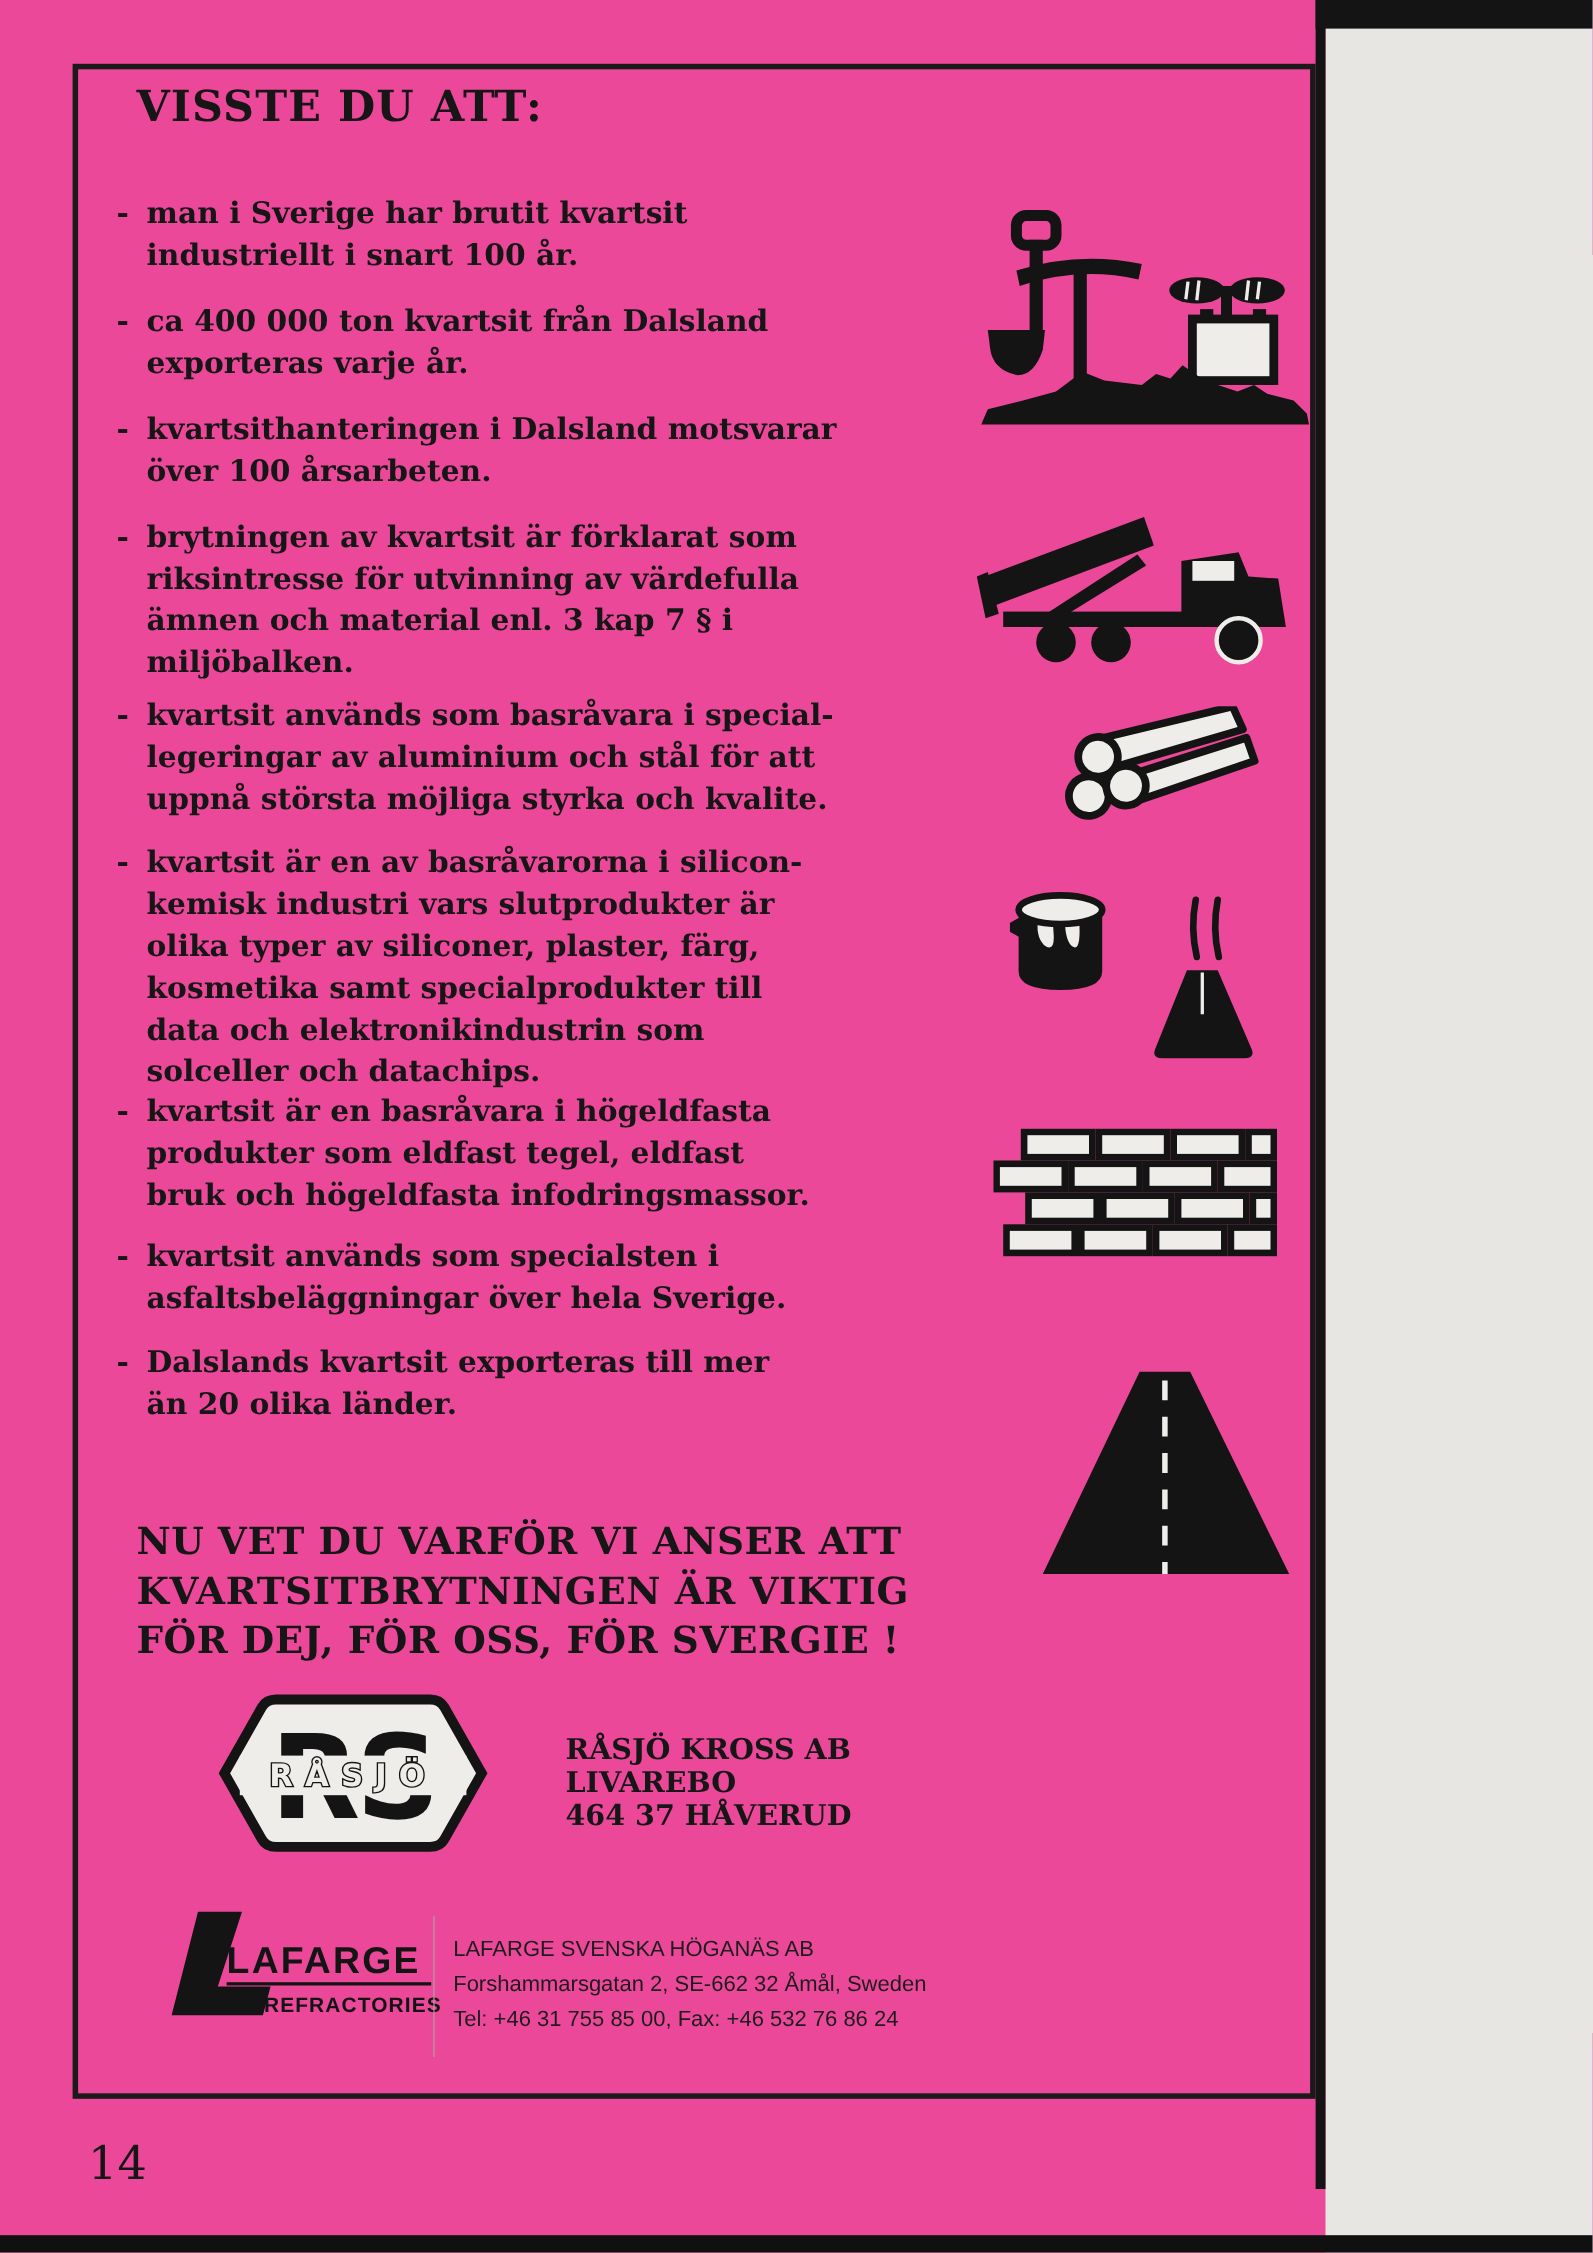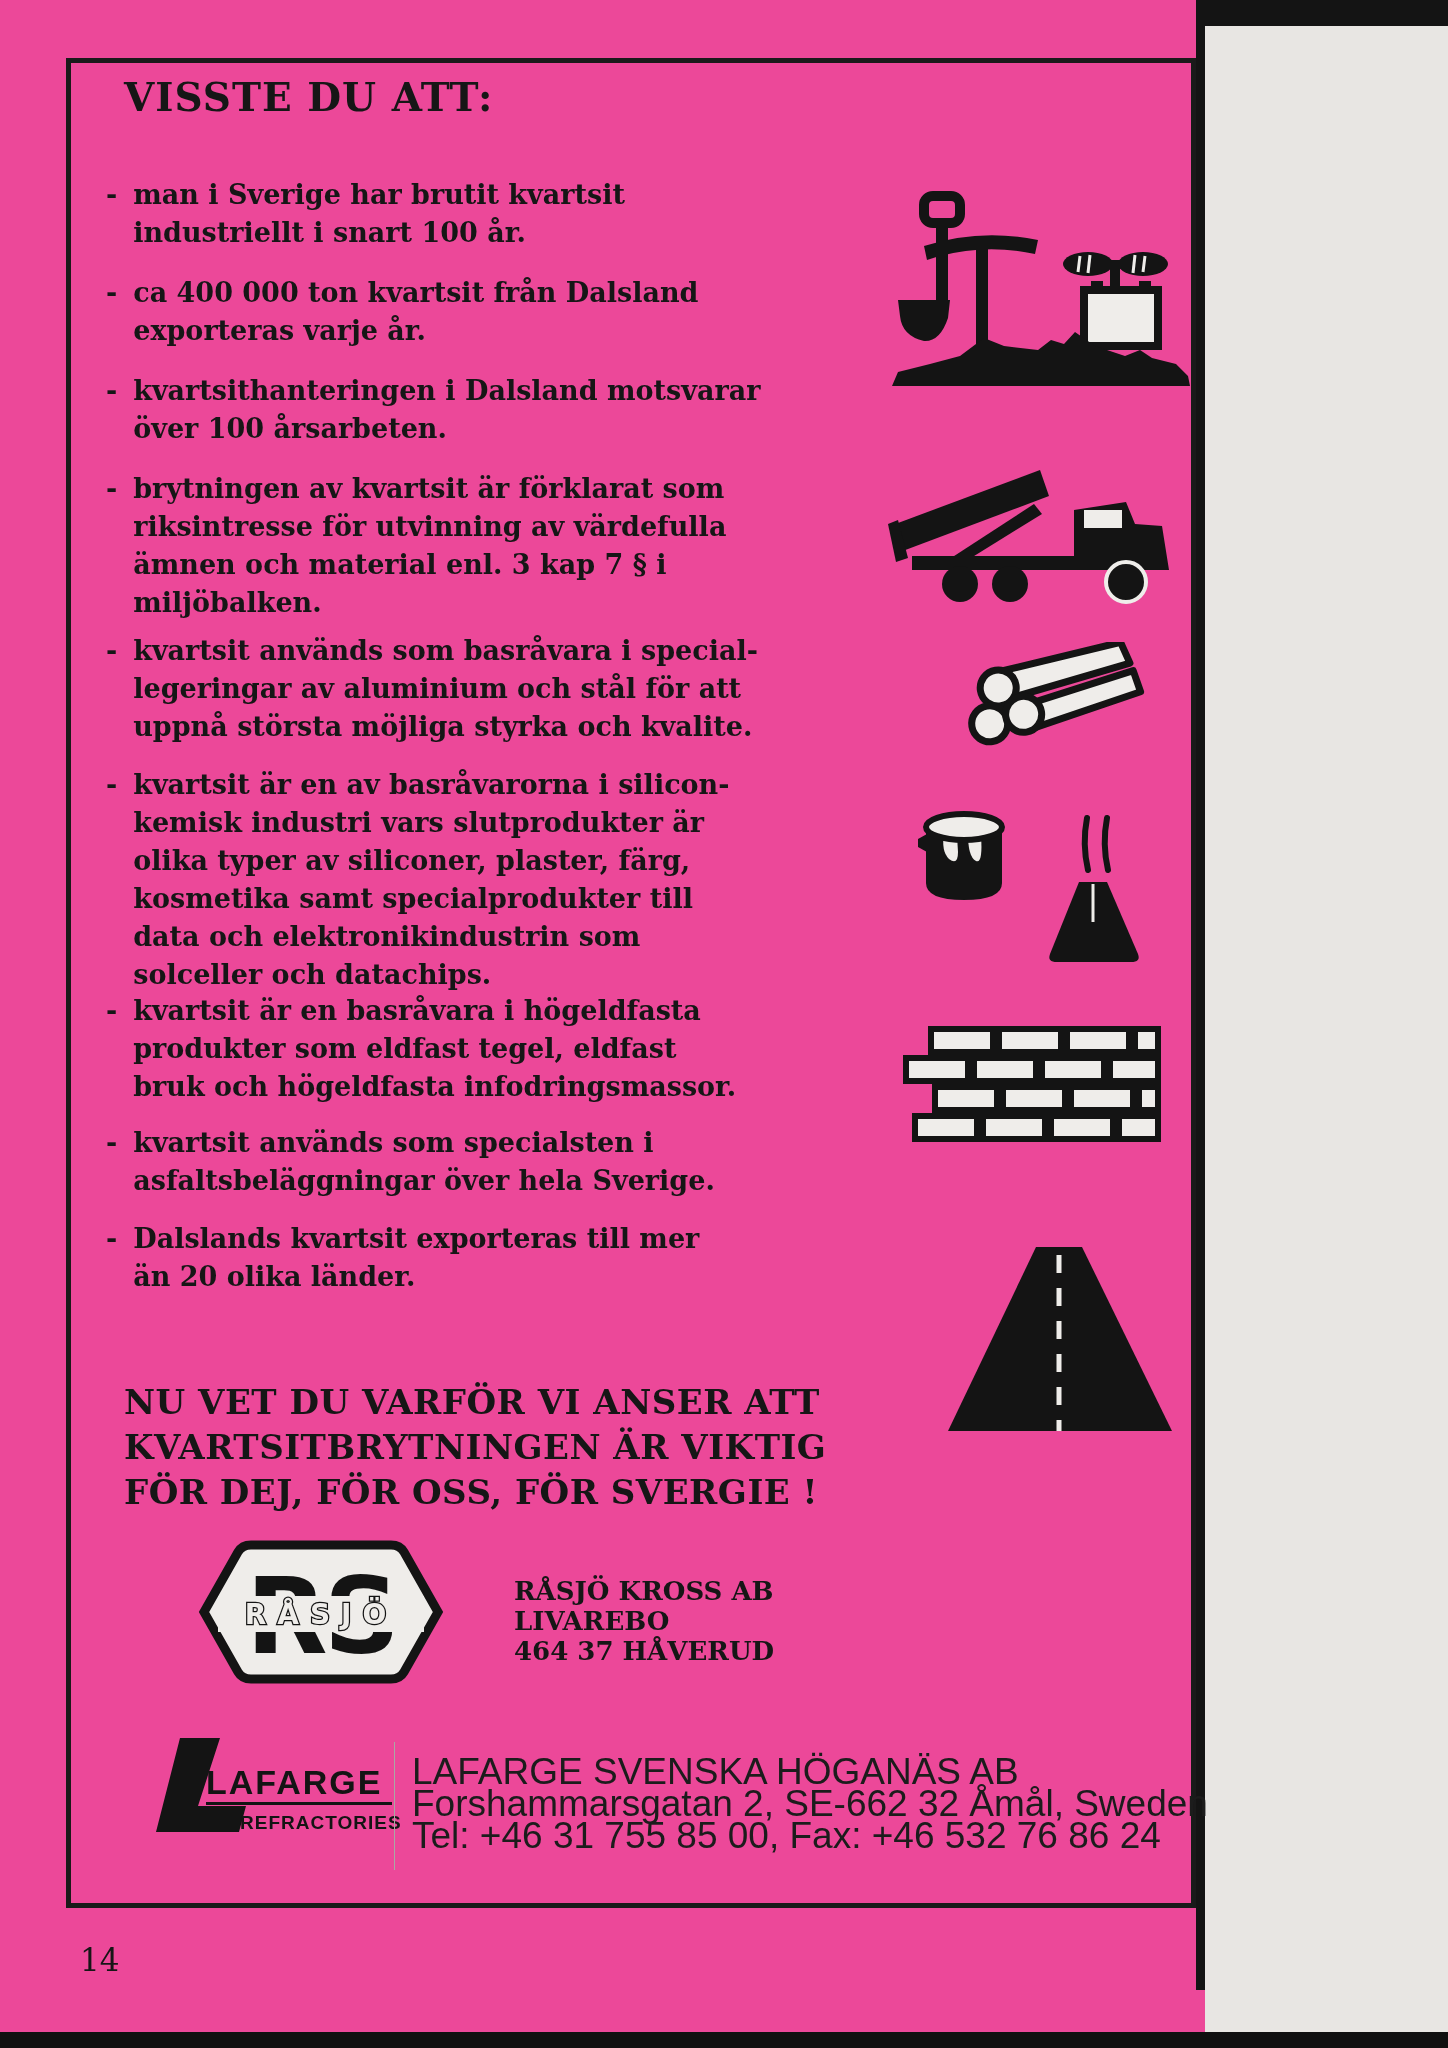--- a/index.html
+++ b/index.html
@@ -18,22 +18,22 @@
   .bullet{left:106px;display:flex;gap:16px;font-size:27px;font-weight:700;line-height:38px;}
   .btext{white-space:pre-line;max-width:640px;}
   .closing{left:124px;top:1364px;font-size:34px;font-weight:700;line-height:45px;
            white-space:pre-line;letter-spacing:.5px;margin-top:16px;}
   .rasjo-text{left:470px;top:1576px;font-size:26px;font-weight:700;line-height:30px;margin-left:44px;}
   .contacts{left:888px;top:1576px;font-size:26px;font-weight:700;line-height:30px;}
   .contact-row{display:flex;}
   .contact-label{width:112px;display:inline-block;}
   .lafarge-divider{left:394px;top:1742px;width:1px;height:128px;background:#aaa8a4;}
   .lafarge-text{left:412px;top:1756px;font-family:"Liberation Sans",sans-serif;
-                font-size:37px;line-height:32px;color:#1c1c1c;}
-  .page-number{left:80px;top:1942px;font-size:31px;font-weight:400;}
+                font-size:20px;line-height:32px;color:#1c1c1c;}
+  .page-number{left:80px;top:1942px;font-size:42px;font-weight:400;}
   svg{display:block;}
   .ink{fill:#141414;}
 </style>
 </head>
 <body>
 
 <div id="page">
 
   <div class="abs right-strip"></div>
   <div class="abs artifact-line"></div>

